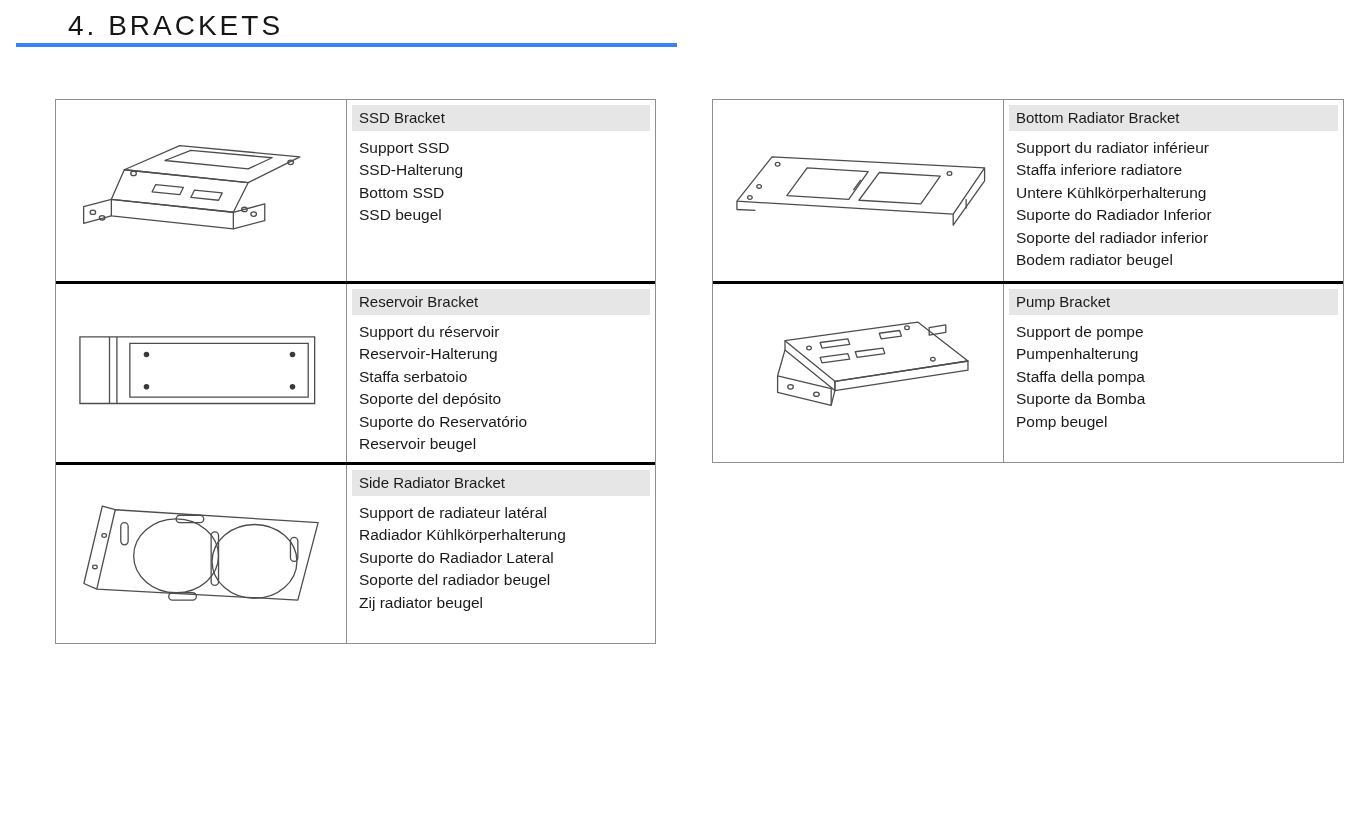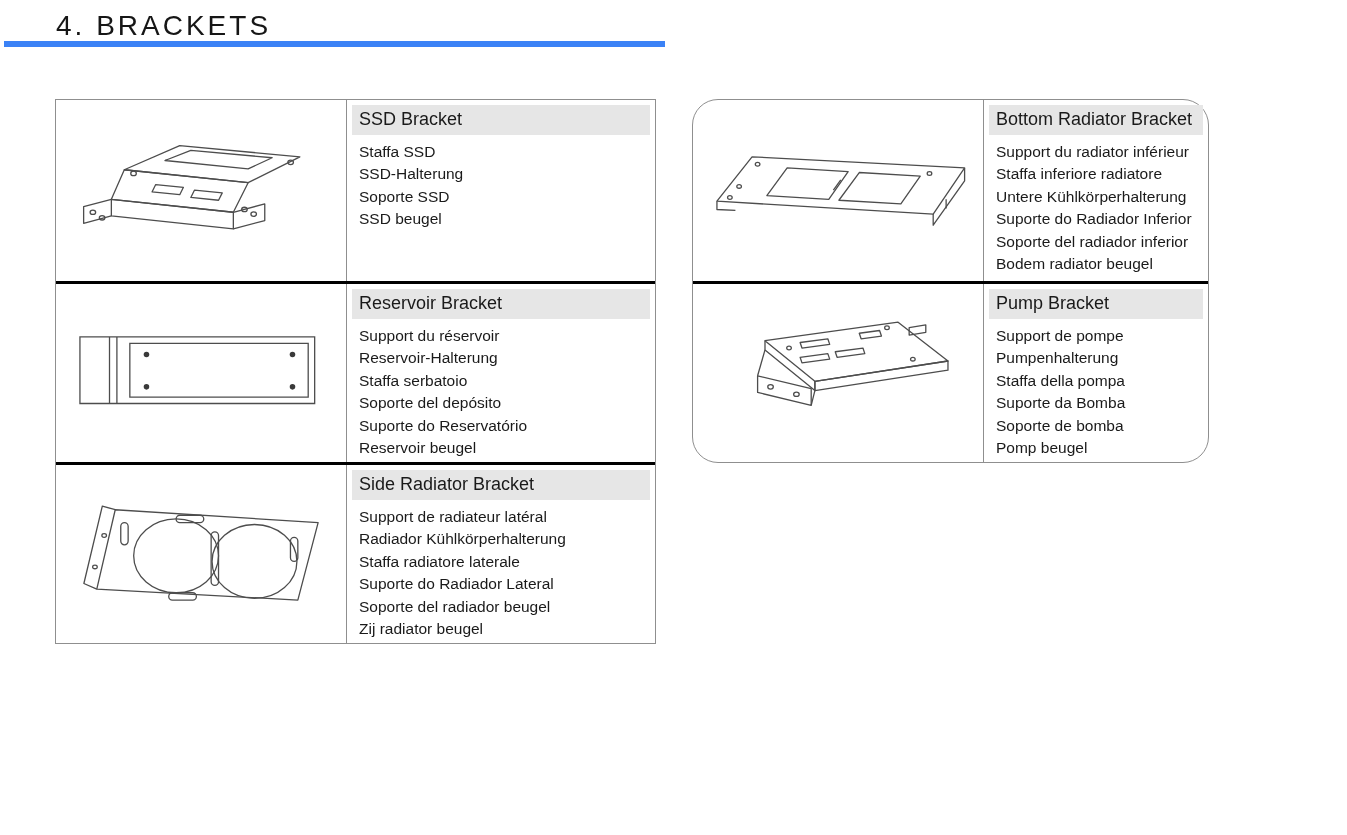--- a/index.html
+++ b/index.html
@@ -9,45 +9,45 @@
     height: 835px;
     position: relative;
     overflow: hidden;
     font-family: "Liberation Sans", sans-serif;
     color: #1a1a1a;
   }
 
   
   .title-block {
     position: absolute;
-    left: 4px;
+    left: 16px;
     top: 0;
     width: 661px;
     height: 47px;
-    border-bottom: 6px solid #3b82f6;
+    border-bottom: 4px solid #3b82f6;
   }
   .page-title {
     position: absolute;
     left: 52px;
     top: 10px;
     font-size: 28px;
     font-weight: 400;
     letter-spacing: 3px;
     color: #161616;
     white-space: nowrap;
   }
 
   
   .bracket-table {
     position: absolute;
     border: 1px solid #8f8f8f;
     background: #ffffff;
   }
   .table-left  { left: 55px;  top: 99px; width: 601px; }
-  .table-right { left: 692px; top: 99px; width: 517px; border-radius: 26px; }
+  .table-right { left: 712px; top: 99px; width: 632px; }
 
   .brow {
     display: flex;
     height: 181px;
     border-top: 3px solid #000000;
   }
   .brow:first-child { border-top: none; }
 
   .image-cell {
     width: 291px;
@@ -60,21 +60,21 @@
   .text-cell {
     flex: 1;
     display: flex;
     flex-direction: column;
     min-width: 0;
   }
   .cell-header {
     background: #e6e6e6;
     margin: 5px 5px 0 5px;
     padding: 4px 7px 5px 7px;
-    font-size: 18px;
+    font-size: 15px;
     color: #1a1a1a;
   }
   .translations {
     padding: 6px 12px 0 12px;
     font-size: 15.5px;
     line-height: 22.4px;
     color: #1a1a1a;
   }
 
   svg.illustration { display: block; }
@@ -106,23 +106,23 @@
           <ellipse cx="192" cy="105" rx="3" ry="2.4"></ellipse>
           <ellipse cx="202" cy="110" rx="3" ry="2.4"></ellipse>
           <ellipse cx="72" cy="66" rx="3" ry="2.4"></ellipse>
           <ellipse cx="242" cy="54" rx="3" ry="2.4"></ellipse>
         </g>
       </svg>
     </div>
     <div class="text-cell">
       <div class="cell-header">SSD Bracket</div>
       <div class="translations">
-        <div>Staffa SSD</div>
+        <div>Support SSD</div>
         <div>SSD-Halterung</div>
-        <div>Soporte SSD</div>
+        <div>Bottom SSD</div>
         <div>SSD beugel</div>
       </div>
     </div>
   </div>
 
   <div class="brow">
     <div class="image-cell">
       <svg class="illustration" width="268" height="140" viewBox="0 0 290 150">
         <g stroke="#4d4d4d" fill="none" stroke-width="1.3">
           <rect x="14" y="36" width="254" height="72"></rect>
@@ -165,21 +165,20 @@
           <ellipse cx="40" cy="70" rx="2.5" ry="2"></ellipse>
           <ellipse cx="30" cy="104" rx="2.5" ry="2"></ellipse>
         </g>
       </svg>
     </div>
     <div class="text-cell">
       <div class="cell-header">Side Radiator Bracket</div>
       <div class="translations">
         <div>Support de radiateur latéral</div>
         <div>Radiador Kühlkörperhalterung</div>
-        <div>Staffa radiatore laterale</div>
         <div>Suporte do Radiador Lateral</div>
         <div>Soporte del radiador beugel</div>
         <div>Zij radiator beugel</div>
       </div>
     </div>
   </div>
 
 </div>
 
 <div class="bracket-table table-right">
@@ -238,19 +237,18 @@
         </g>
       </svg>
     </div>
     <div class="text-cell">
       <div class="cell-header">Pump Bracket</div>
       <div class="translations">
         <div>Support de pompe</div>
         <div>Pumpenhalterung</div>
         <div>Staffa della pompa</div>
         <div>Suporte da Bomba</div>
-        <div>Soporte de bomba</div>
         <div>Pomp beugel</div>
       </div>
     </div>
   </div>
 
 </div>
 
 </body></html>

